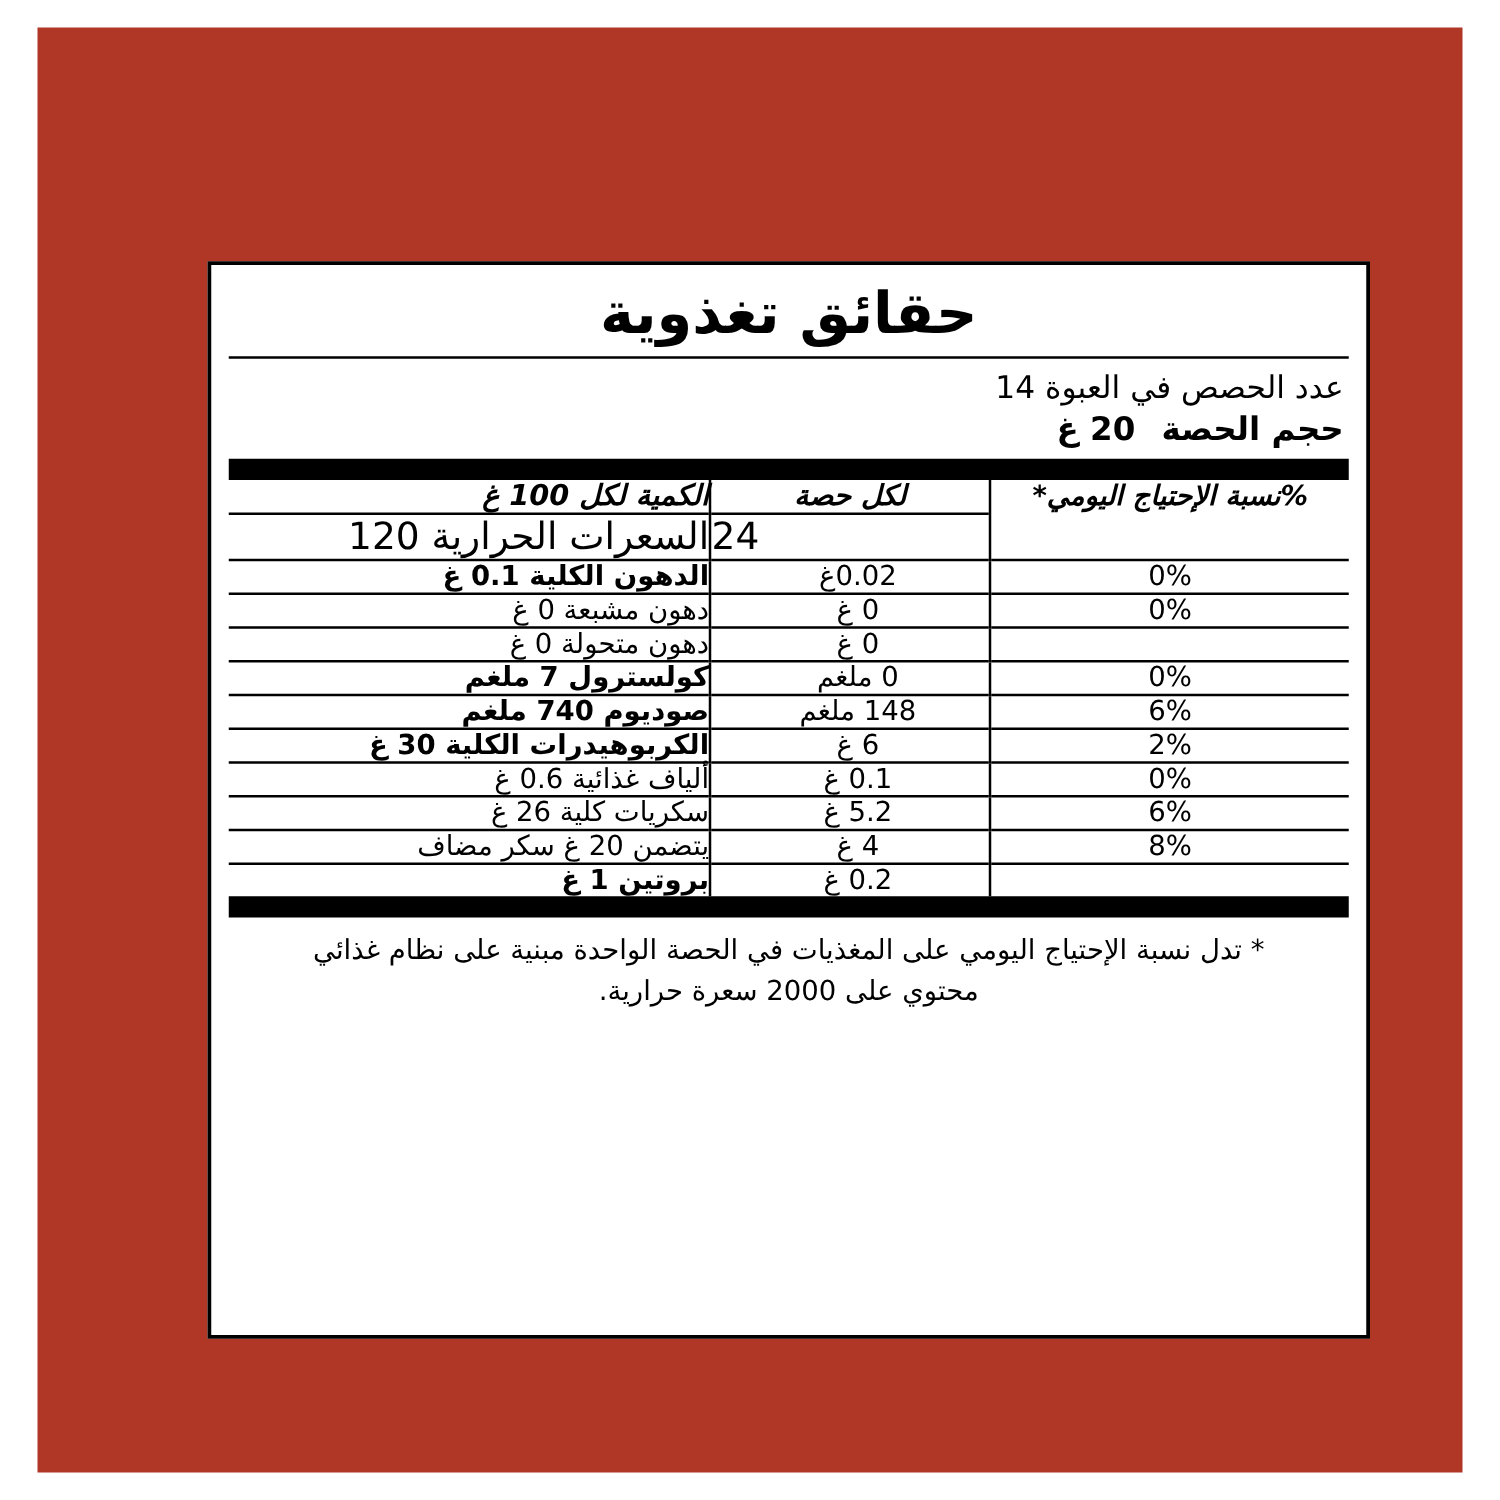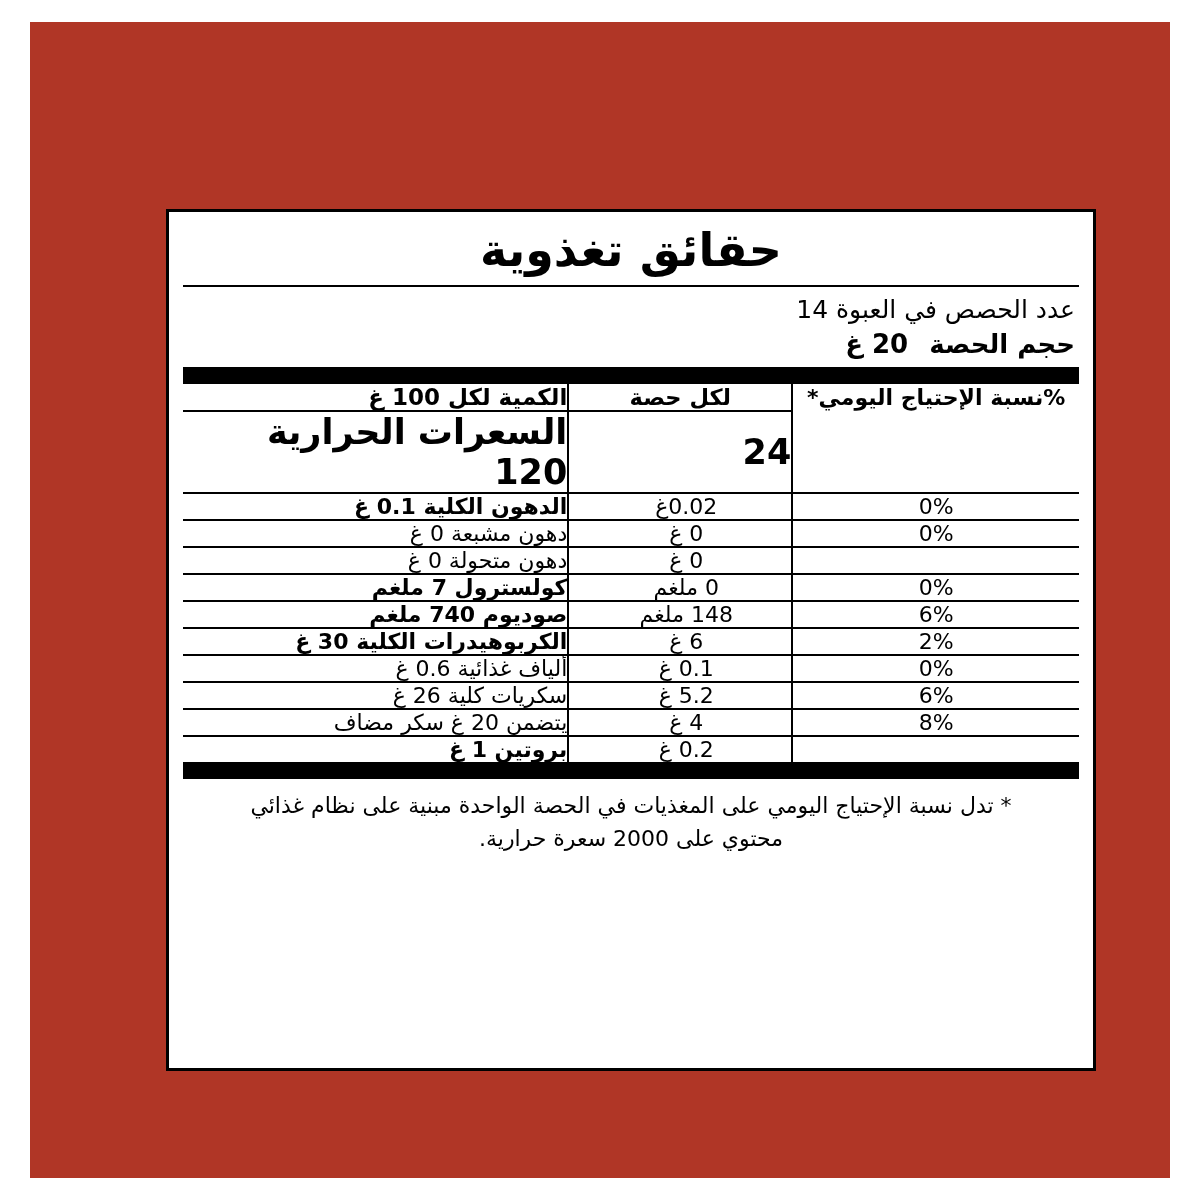--- a/index.html
+++ b/index.html
@@ -97,36 +97,37 @@
   }
   .col-dv { width: 32%; }
   .col-serv { width: 25%; }
   .col-per100 { width: 43%; }
 
   .hdr-row td {
     padding: 6px 6px 4px 6px;
     font-size: 22.5px;
     font-weight: bold;
     text-align: center;
+    font-style: italic;
   }
   .hdr-dv {
     text-align: center !important;
     font-size: 22px !important;
   }
   .hdr-per100 {
     text-align: right !important;
     font-weight: bold;
     font-size: 23px !important;
   }
   .cal-row td {
-    font-size: 35px;
-    font-weight: bold;
+    font-size: 30px;
+    font-weight: normal;
     padding: 1px 6px 6px 6px;
   }
-  .cal-serv { text-align: right; }
+  .cal-serv { text-align: left; }
   .cal-per100 { text-align: right; }
 
   .sep-cell-medium {
     border-top: 4px solid #000;
   }
   .sep-cell-thin {
     border-top: 2px solid #000;
   }
 
   .nutrient-row td {

